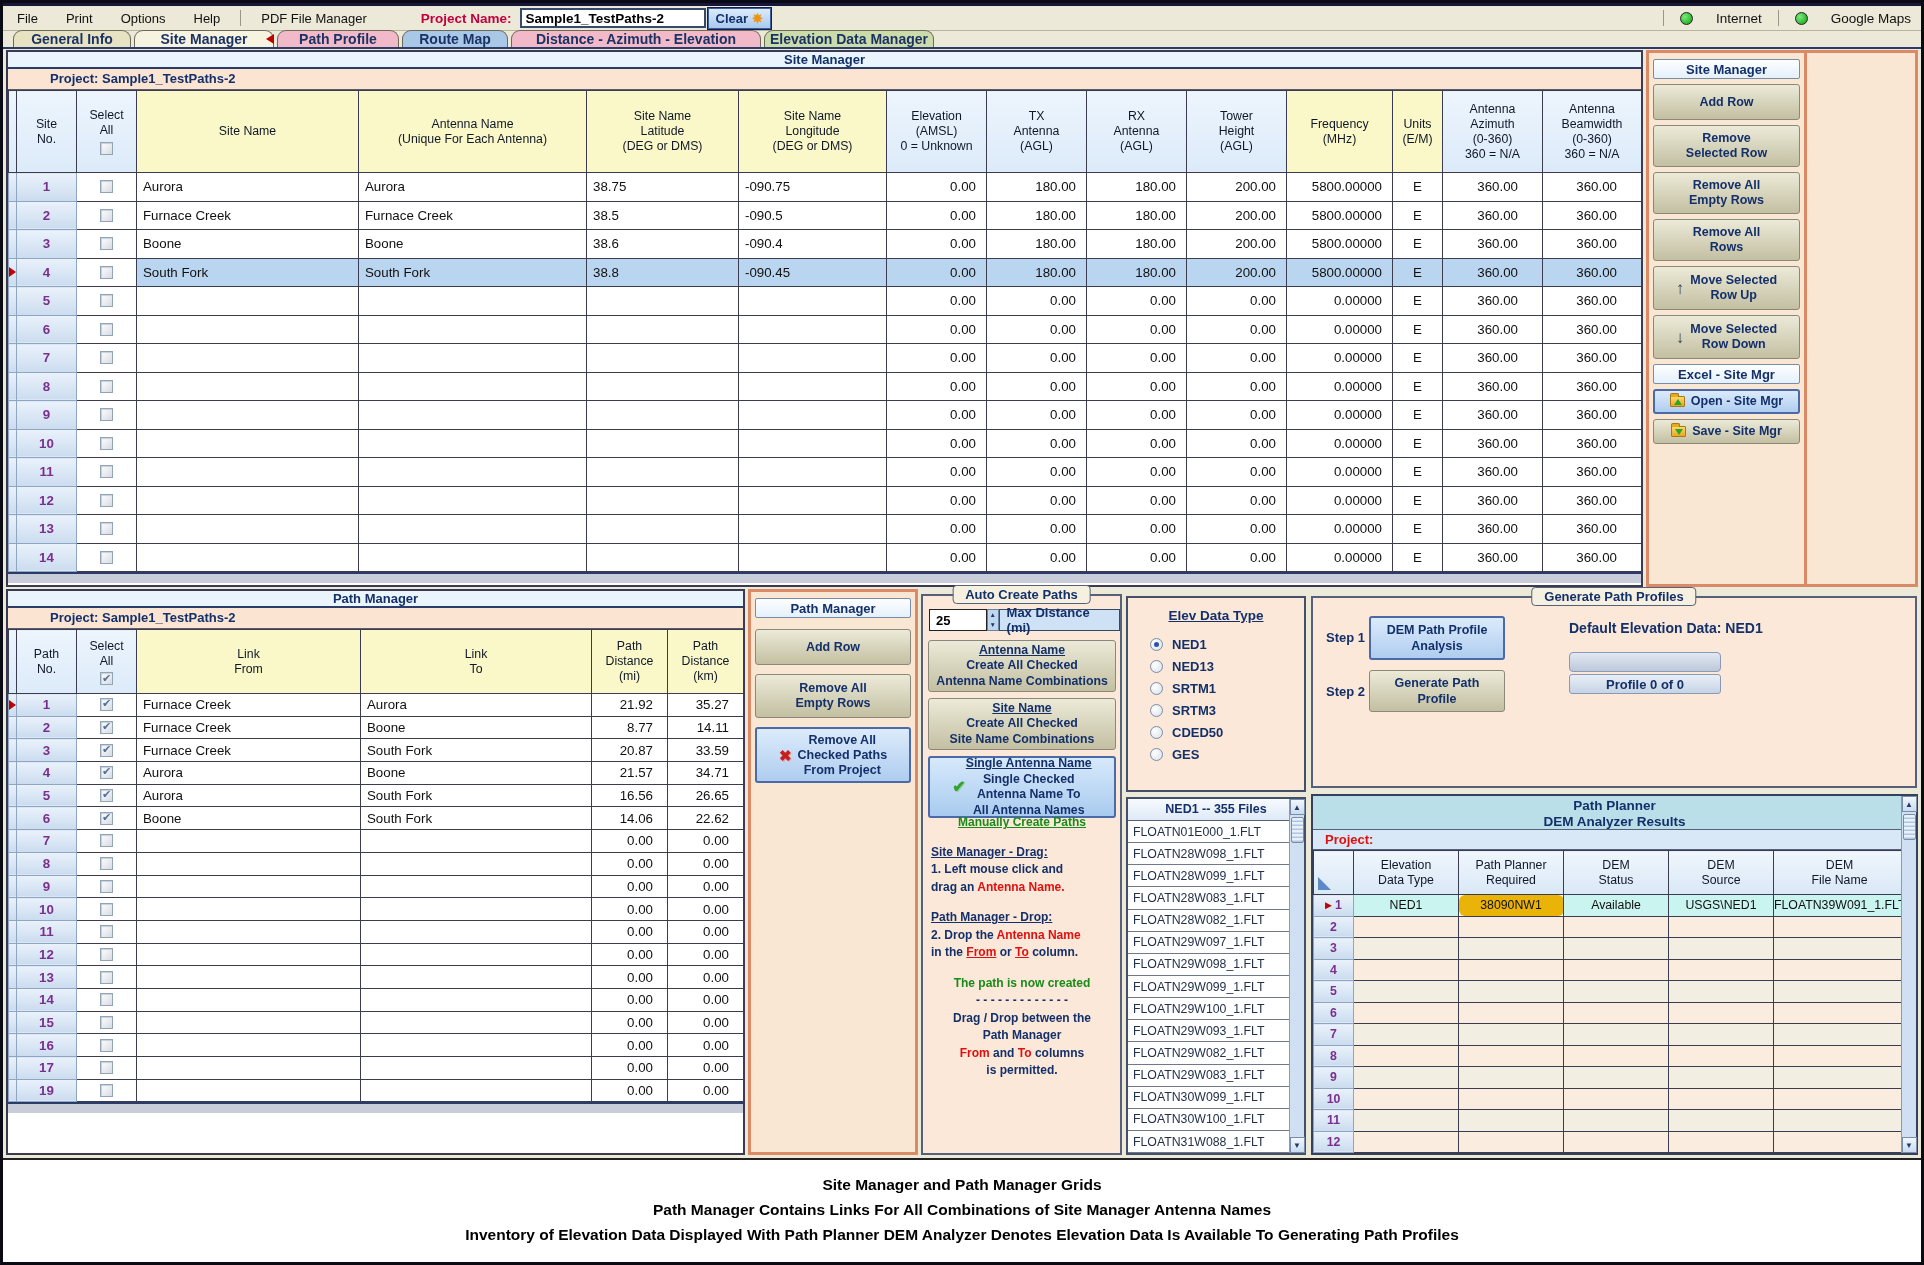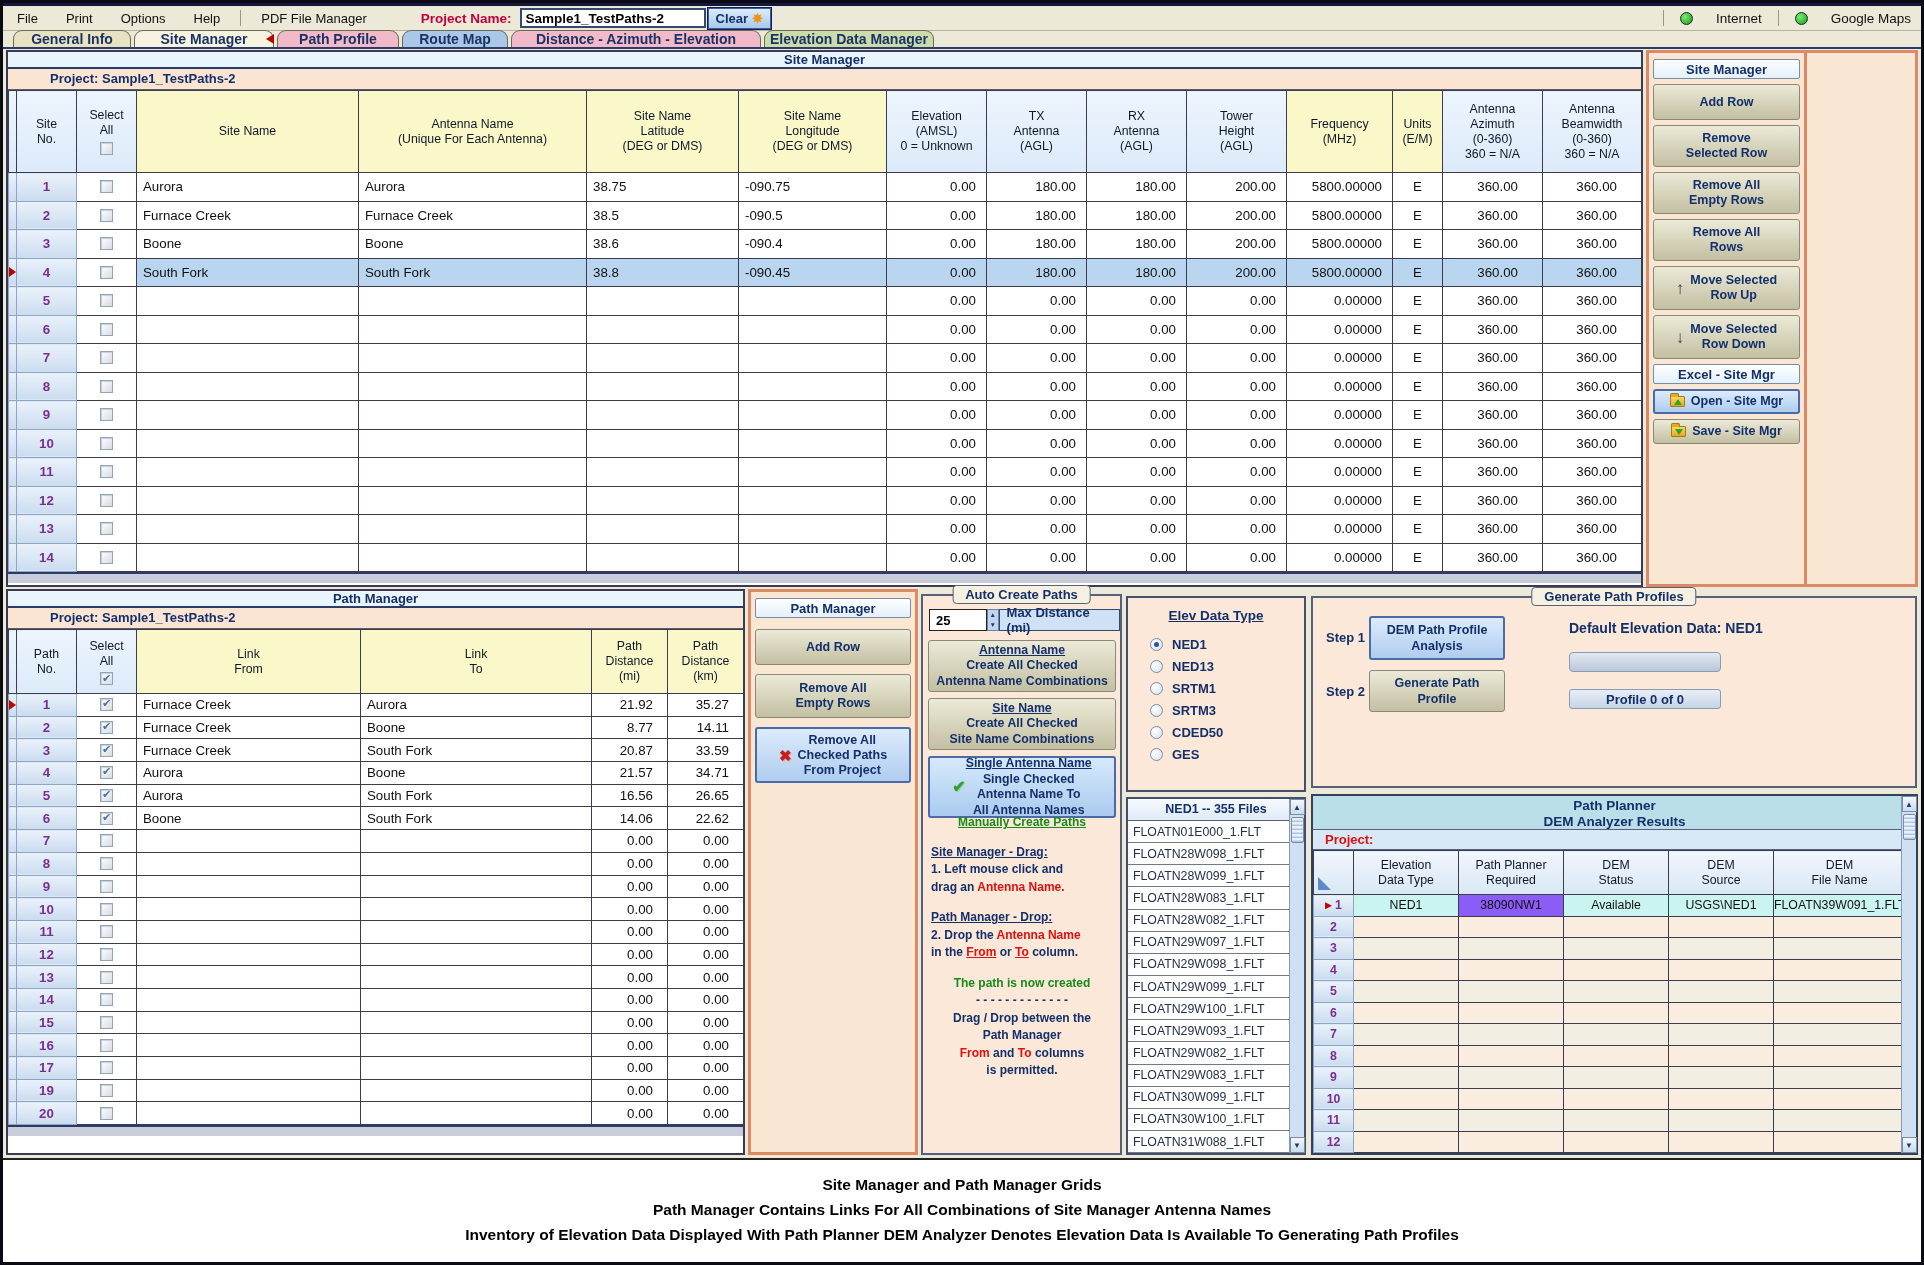--- a/index.html
+++ b/index.html
@@ -743,31 +743,20 @@
           <td class="rowmark"></td>
           <td class="rownum">19</td>
           <td class="selcell2 tc" style="background: rgb(255, 255, 255);">
             <div class="cb"></div>
           </td>
           <td class="tl"></td>
           <td class="tl"></td>
           <td class="tr2" style="padding-right: 14px;">0.00</td>
           <td class="tr2" style="padding-right: 14px;">0.00</td>
         </tr>
-        <tr style="height: 22.7px;">
-          <td class="rowmark"></td>
-          <td class="rownum">20</td>
-          <td class="selcell2 tc" style="background: rgb(255, 255, 255);">
-            <div class="cb"></div>
-          </td>
-          <td class="tl"></td>
-          <td class="tl"></td>
-          <td class="tr2" style="padding-right: 14px;">0.00</td>
-          <td class="tr2" style="padding-right: 14px;">0.00</td>
-        </tr>
       </tbody>
   </table>
   <div class="hscroll"></div>
 </div>
 
 <div class="panel" style="left:748px;top:589px;width:170px;height:566px">
   <div class="btncol">
     <div class="plaque" style="height:20px">Path Manager</div>
     <button class="obtn" style="height:36px;margin-top:6px">Add Row</button>
     <button class="obtn pre" style="height:44px;margin-top:4px">Remove All
@@ -897,21 +886,21 @@
       <span class="pre">DEM Path Profile
 Analysis</span>
     </button>
   <div class="defaultlbl">Default Elevation Data: NED1</div>
   <div class="pbar" style="top:54px"></div>
   <div class="steplabel" style="left:13px;top:86px">Step 2</div>
   <button class="gppbtn obtn" style="top:72px;height:42px">
       <span class="pre">Generate Path
 Profile</span>
     </button>
-  <div class="profilebar" style="top:91px">Profile 0 of 0</div>
+  <div class="profilebar" style="top:76px">Profile 0 of 0</div>
 </div>
 
 <div class="fieldset" style="left:1311px;top:794px;width:607px;height:361px;background:#FFF;border-color:#34405C">
   <div class="demtitle pre">Path Planner
 DEM Analyzer Results</div>
   <div class="demproj">Project:</div>
   <div class="demwrap">
     <table class="demtable">
       <colgroup>
           <col style="width:40px">
@@ -933,21 +922,21 @@
           <th class="pre">DEM
 Source</th>
           <th class="pre">DEM
 File Name</th>
         </tr>
       </thead>
       <tbody id="dem-body">
           <tr>
             <td class="demnum" style="text-align: center;"><span style="color: rgb(192, 0, 0);">▸ </span>1</td>
             <td style="background: rgb(201, 244, 239);">NED1</td>
-            <td style="background: #8b5cf6;">38090NW1</td>
+            <td style="background: #eab308; border-radius: 6px;">38090NW1</td>
             <td style="background: rgb(201, 244, 239);">Available</td>
             <td style="background: rgb(201, 244, 239);">USGS\NED1</td>
             <td style="background: rgb(201, 244, 239);">FLOATN39W091_1.FLT</td>
           </tr>
           <tr>
             <td class="demnum tc">2</td>
             <td style="background: rgb(250, 237, 224);"></td>
             <td style="background: rgb(250, 237, 224);"></td>
             <td style="background: rgb(250, 237, 224);"></td>
             <td style="background: rgb(250, 237, 224);"></td>

